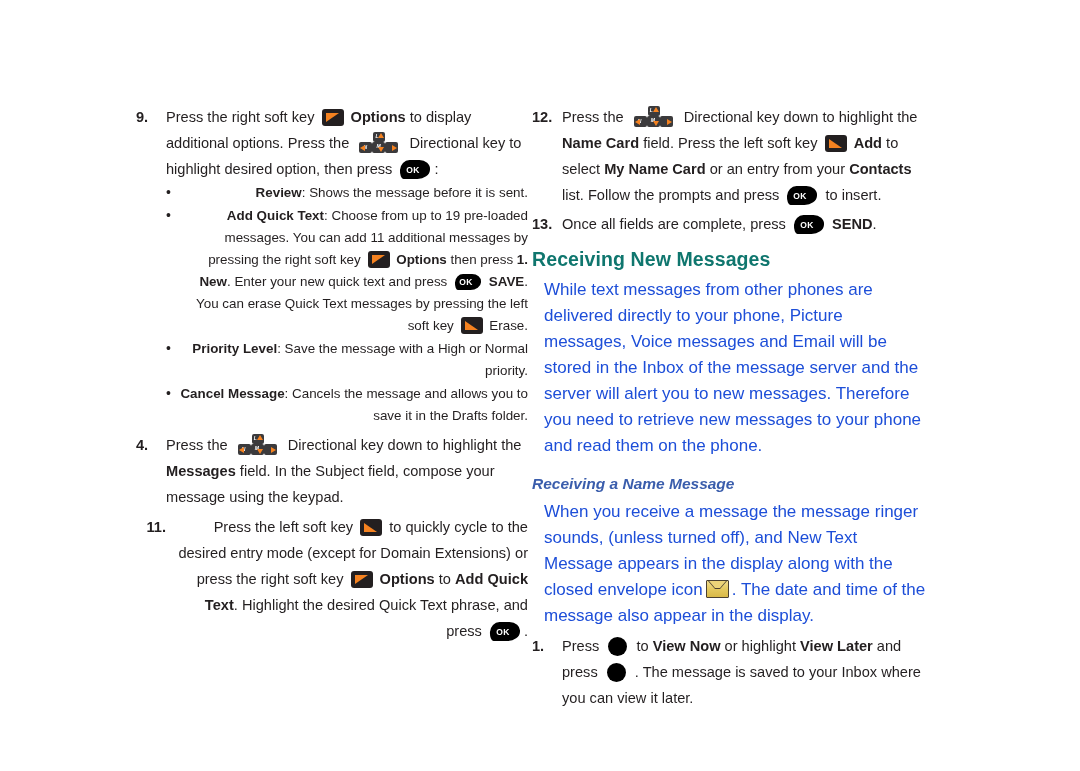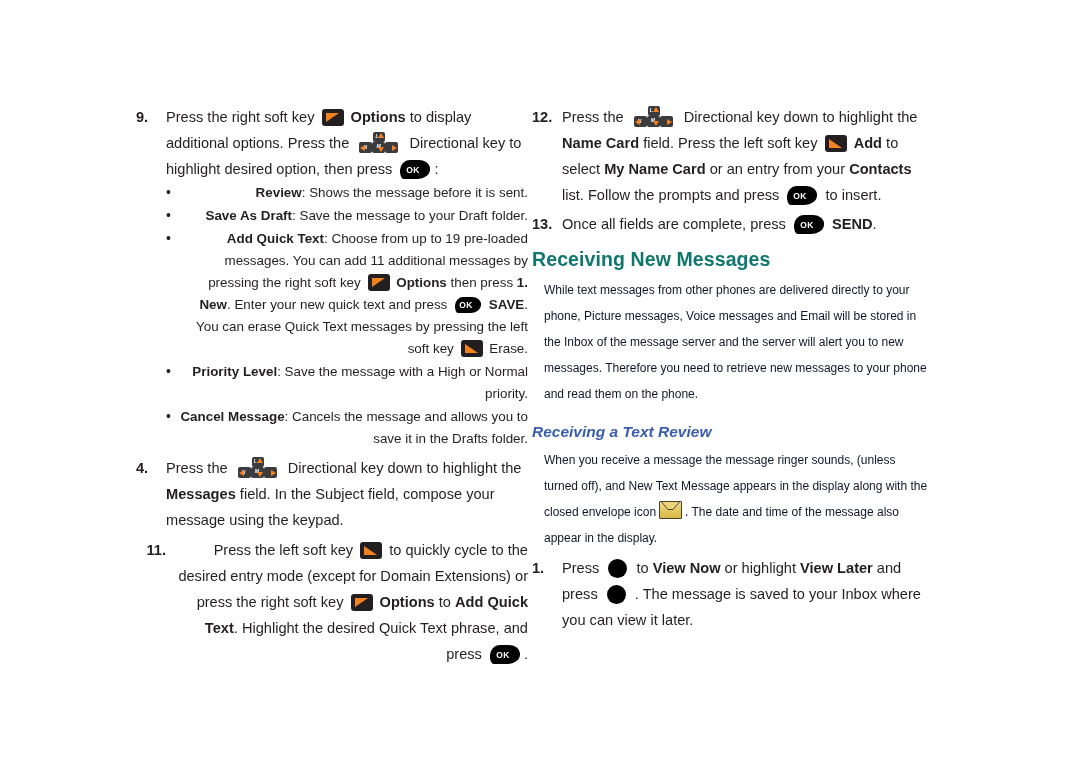--- a/index.html
+++ b/index.html
@@ -87,24 +87,24 @@
   }
   .h3 {
     color: #3a5dac;
     font-weight: bold;
     font-style: italic;
     font-size: 15.5px;
     line-height: 22px;
     margin: 14px 0 4px 0;
   }
   .para {
-    font-size: 12px;
+    font-size: 17px;
     line-height: 26px;
     margin: 0 3px 0 12px;
-    color: #0f172a;
+    color: #1d4ed8;
   }
 
   
   .footer {
     position: absolute;
     left: 556px;
     top: 637px;
     width: 400px;
     text-align: right;
     font-size: 13px;
@@ -291,23 +291,20 @@
               <span class="dk-lbl" style="left:4px;top:2px;">M</span>
             </i>
           <i class="dk-right"></i>
         </span>
         <span>Directional key to highlight desired option, then press</span>
         <span class="icon ico-okkey"><span>OK</span></span><span>:</span>
 
         <ul class="bullets">
           <li class="bullet">
             <b>Review</b><span>: Shows the message before it is sent.</span>
-          </li>
-          <li class="bullet">
-            <b>Save As Draft</b><span>: Save the message to your Draft folder.</span>
           </li>
           <li class="bullet">
             <b>Add Quick Text</b><span>: Choose from up to 19 pre-loaded messages. You can add 11 additional messages by pressing the right soft key</span>
             <span class="icon ico-softkey ico-softkey-right"></span>
             <b>Options</b>
             <span>then press</span>
             <b>1. New</b><span>. Enter your new quick text and press</span>
             <span class="icon ico-okkey" style="width:26px;height:16px;vertical-align:-4px;"><span>OK</span></span>
             <b>SAVE</b><span>. You can erase Quick Text messages by pressing the left soft key</span>
             <span class="icon ico-softkey ico-softkey-left"></span>
@@ -399,21 +396,21 @@
       <div class="step-body">
         <span>Once all fields are complete, press</span>
         <span class="icon ico-okkey"><span>OK</span></span>
         <b>SEND</b><span>.</span>
       </div>
     </div>
 
     <div class="h2">Receiving New Messages</div>
     <p class="para">While text messages from other phones are delivered directly to your phone, Picture messages, Voice messages and Email will be stored in the Inbox of the message server and the server will alert you to new messages. Therefore you need to retrieve new messages to your phone and read them on the phone.</p>
 
-    <div class="h3">Receiving a Text Review</div>
+    <div class="h3">Receiving a Name Message</div>
     <p class="para"><span>When you receive a message the message ringer sounds, (unless turned off), and New Text Message appears in the display along with the closed envelope icon</span><span class="icon ico-envelope"></span><span>. The date and time of the message also appear in the display.</span></p>
 
     <div class="step" style="margin-top:4px;">
       <div class="step-num">1.</div>
       <div class="step-body">
         <span>Press</span>
         <span class="icon ico-circle"></span>
         <span>to</span>
         <b>View Now</b>
         <span>or highlight</span>

